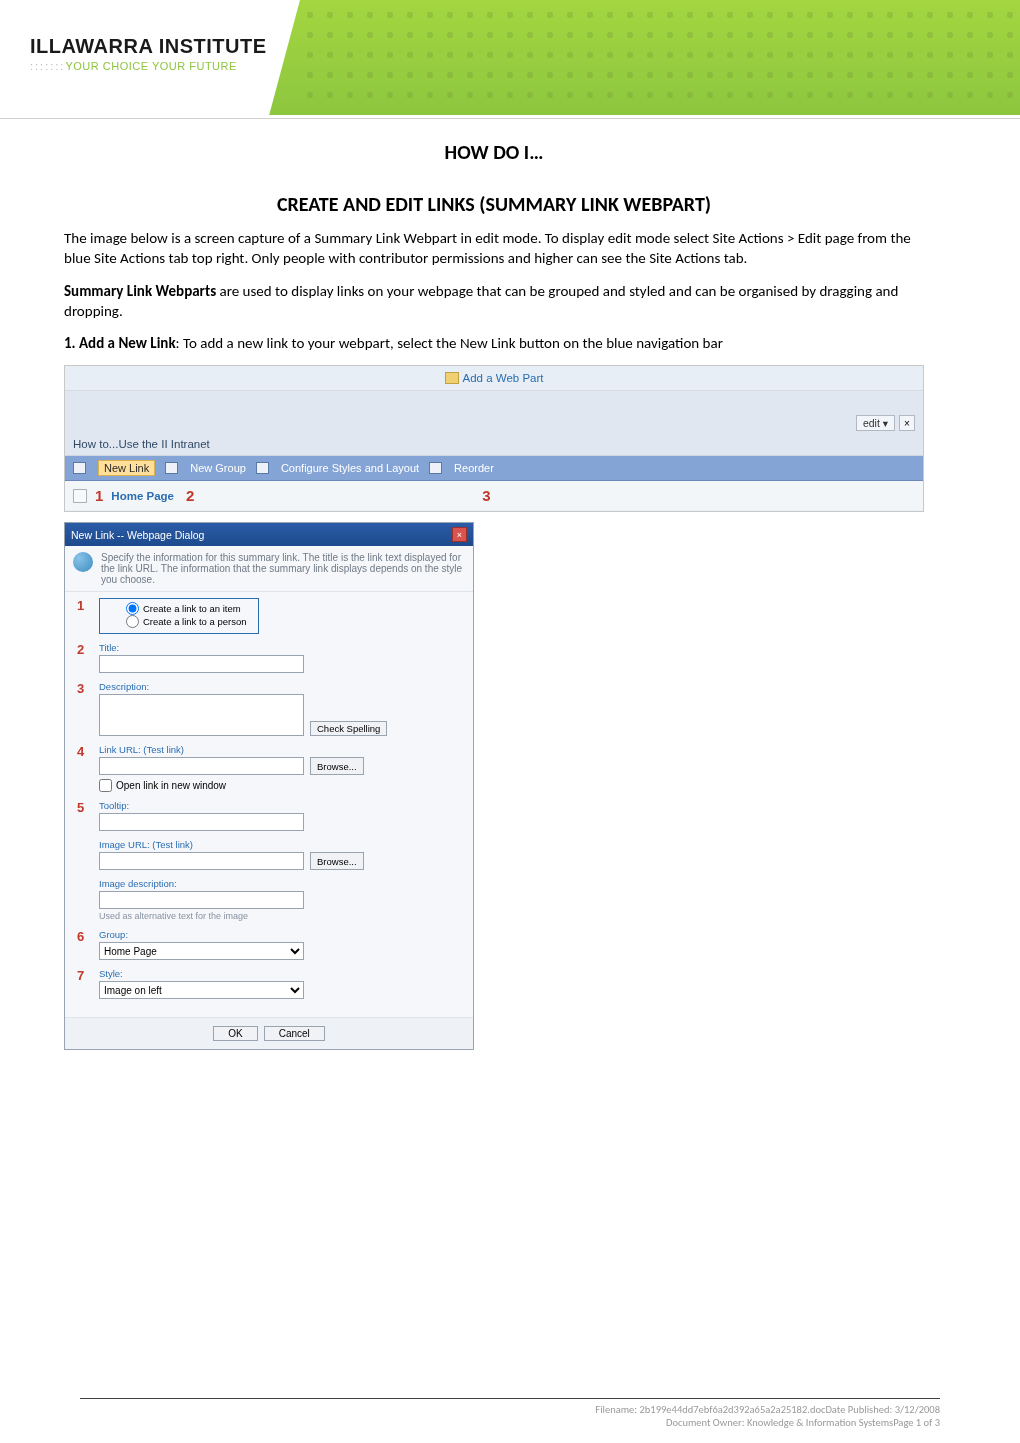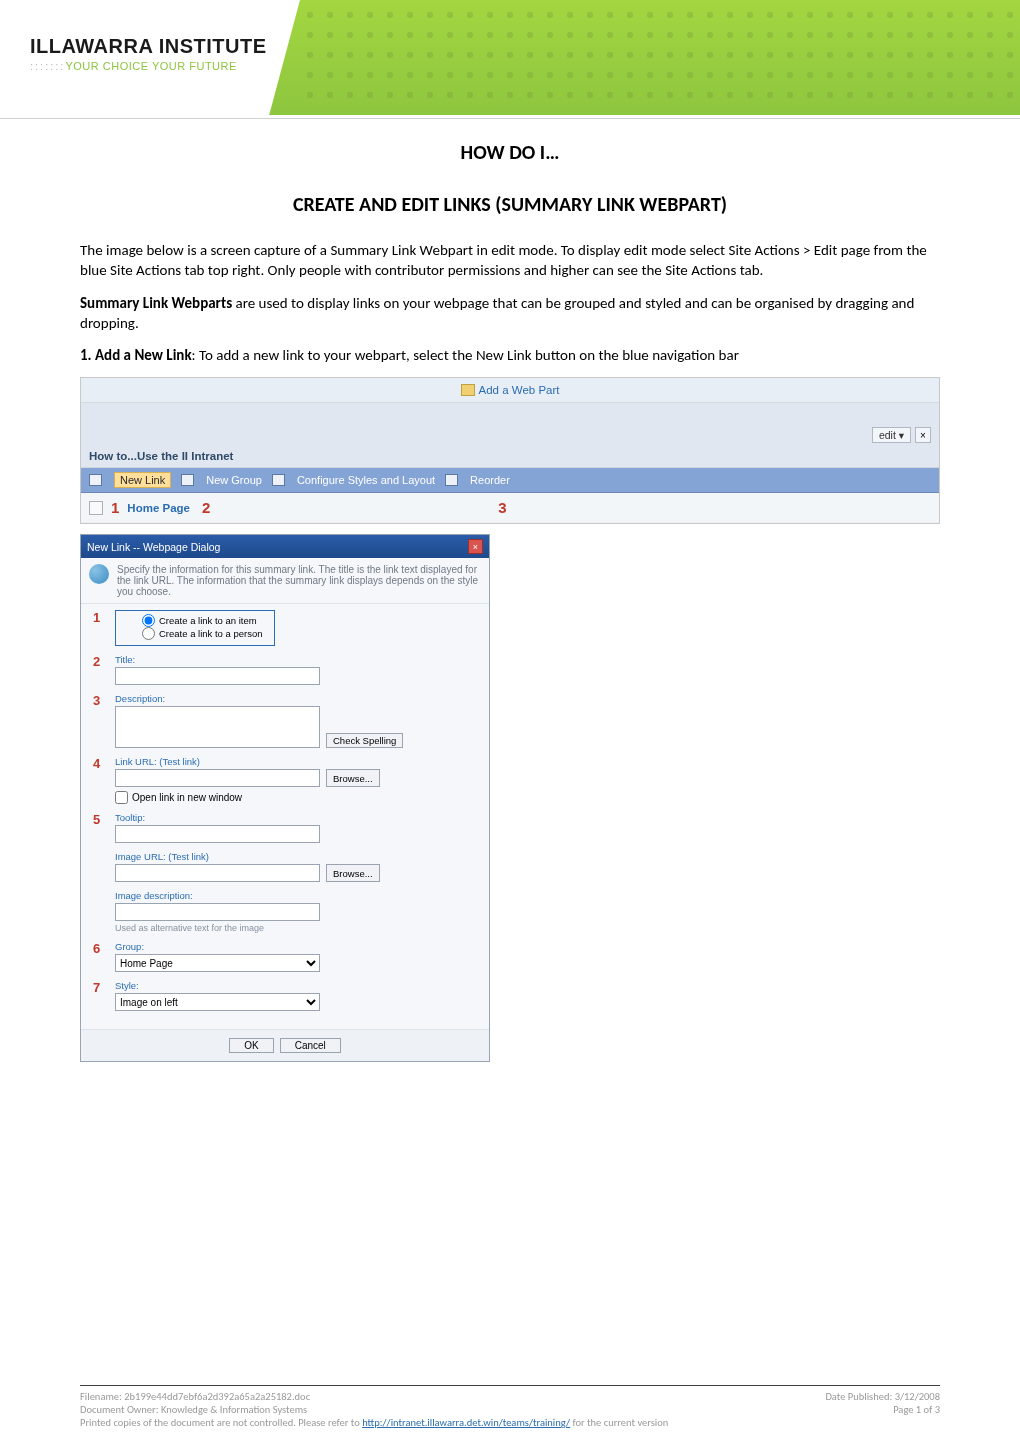--- a/index.html
+++ b/index.html
@@ -65,35 +65,35 @@
   }
   .hr-line {
     position: absolute;
     top: 118px; left: 0;
     width: 1020px;
     border-top: 1px solid #d0d0d0;
   }
   .content {
     position: absolute;
     top: 140px;
-    left: 80px;
+    left: 64px;
     width: 860px;
   }
   h1 {
     text-align: center;
     font-size: 20px;
     font-weight: 700;
     color: #000;
     margin-bottom: 28px;
   }
   h2 {
     text-align: center;
     font-size: 20px;
     font-weight: 700;
-    margin-bottom: 24px;
+    margin-bottom: 12px;
   }
   p {
     font-size: 15px;
     line-height: 1.35;
     margin-bottom: 12px;
   }
   .bold { font-weight: 700; }
   .shot1 {
     margin-top: 10px;
     border: 1px solid #c8c8c8;
@@ -116,21 +116,21 @@
     margin-right: 4px;
     vertical-align: -2px;
   }
   .titlebar {
     background: #e0e7f0;
     display: flex;
     align-items: center;
     padding: 5px 8px;
     border-bottom: 1px solid #cfd6de;
   }
-  .titlebar-title { font-weight: 700; color: #304a67; flex: 1; margin-top: 42px; }
+  .titlebar-title { font-weight: 400; color: #304a67; flex: 1; margin-top: 42px; }
   .edit-drop {
     background: #f2f5f9;
     border: 1px solid #b0b8c2;
     padding: 1px 6px;
     font-size: 10.5px;
     color: #333;
     margin-right: 4px;
   }
   .close-x {
     border: 1px solid #b0b8c2;
@@ -286,21 +286,21 @@
     position: absolute;
     left: 80px;
     width: 860px;
     bottom: 14px;
     border-top: 1px solid #404040;
     padding-top: 4px;
     font-size: 10.5px;
     color: #9a9a9a;
     font-family: Calibri, Arial, sans-serif;
   }
-  .footer-row { display: flex; justify-content: space-between; }
+  .footer-row { display: flex; justify-content: flex-end; }
   .footer a { color: #2a6db3; text-decoration: underline; }
 </style>
 </head>
 <body>
 
 <div class="header-bg">
   <div class="header-green"></div>
   <div class="dots"></div>
 </div>
 <div class="logo">
@@ -457,16 +457,13 @@
     <span>
       <span>Date Published: </span><span>3/12/2008</span>
     </span>
   </div>
   <div class="footer-row">
     <span>
       <span>Document Owner: </span><span>Knowledge &amp; Information Systems</span>
     </span>
     <span>Page 1 of 3</span>
   </div>
-  <div>
-    <span>Printed copies of the document are not controlled. Please refer to </span><a href="#">http://intranet.illawarra.det.win/teams/training/</a><span> for the current version</span>
-  </div>
 </div>
 
 </body></html>

